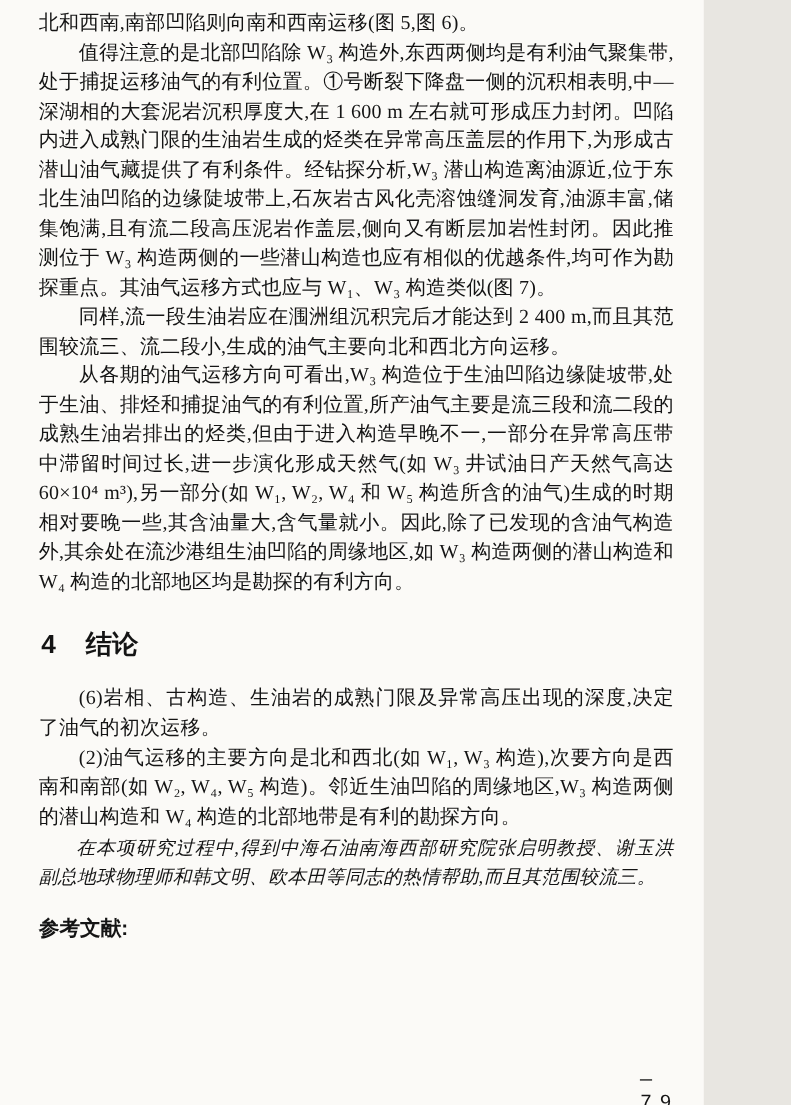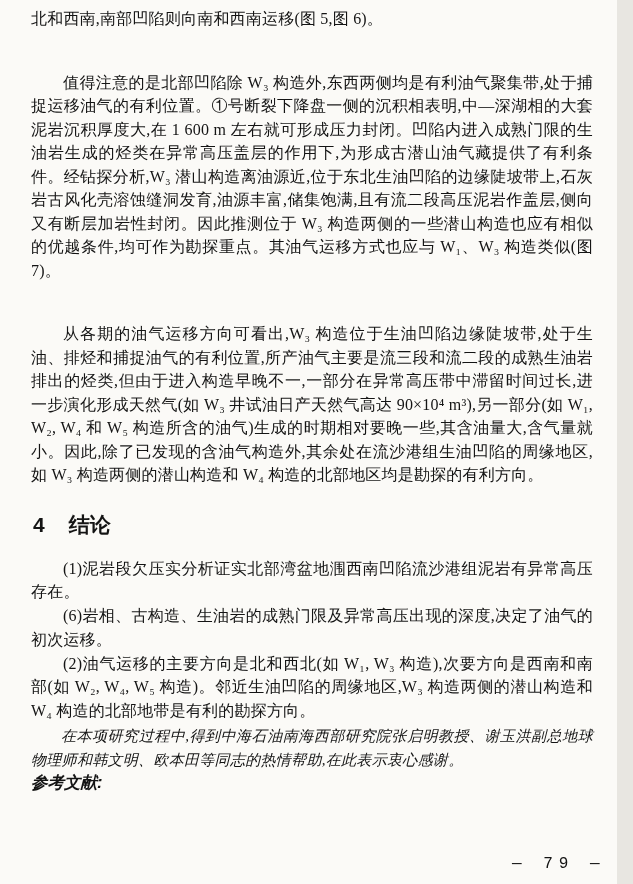--- a/index.html
+++ b/index.html
@@ -2,37 +2,37 @@
 <html><head>
 <meta charset="utf-8">
 <style>
   html, body {
     margin: 0;
     padding: 0;
     background: #e8e6e1;
   }
   .page {
     position: relative;
-    width: 617px;
+    width: 563px;
     height: 884px;
     background: #fbfaf7;
     box-sizing: border-box;
     padding: 7px 24px 0 31px;
     font-family: "Liberation Serif", "DejaVu Serif", serif;
     color: #141414;
     overflow: hidden;
   }
   .bodytext p {
     margin: 0;
     font-size: 16px;
     line-height: 23.5px;
     text-align: justify;
     letter-spacing: 0.2px;
   }
-  .bodytext p.indent { text-indent: 2em; margin-top: 40px; }
+  .bodytext p.indent { text-indent: 2em; }
   .section-heading {
     display: flex;
     align-items: baseline;
     margin: 24px 0 18px 2px;
     font-size: 21px;
     font-weight: bold;
     font-family: "Liberation Sans", "DejaVu Sans", sans-serif;
   }
   .section-heading .num { margin-right: 24px; }
   .conclusions p {
@@ -46,56 +46,55 @@
   .ack {
     margin: 2px 0 0 0;
     font-size: 15px;
     line-height: 23.5px;
     text-align: justify;
     text-indent: 2em;
     font-style: italic;
     letter-spacing: 0.3px;
   }
   .refs-heading {
-    margin: 0 0 12px 0;
+    margin: 17px 0 12px 0;
     font-size: 16.5px;
     font-weight: bold;
     font-family: "Liberation Sans", "DejaVu Sans", sans-serif;
-    font-style: italic;
   }
   .page-number {
     position: absolute;
     left: 512px;
     top: 855px;
     font-size: 16px;
     letter-spacing: 6px;
     font-family: Liberation Mono, monospace;
   }
 </style>
 </head>
 <body>
 
 <div class="page">
 
   <div class="bodytext">
     <p>北和西南,南部凹陷则向南和西南运移(图 5,图 6)。</p>
     <p class="indent">值得注意的是北部凹陷除 W₃ 构造外,东西两侧均是有利油气聚集带,处于捕捉运移油气的有利位置。①号断裂下降盘一侧的沉积相表明,中—深湖相的大套泥岩沉积厚度大,在 1 600 m 左右就可形成压力封闭。凹陷内进入成熟门限的生油岩生成的烃类在异常高压盖层的作用下,为形成古潜山油气藏提供了有利条件。经钻探分析,W₃ 潜山构造离油源近,位于东北生油凹陷的边缘陡坡带上,石灰岩古风化壳溶蚀缝洞发育,油源丰富,储集饱满,且有流二段高压泥岩作盖层,侧向又有断层加岩性封闭。因此推测位于 W₃ 构造两侧的一些潜山构造也应有相似的优越条件,均可作为勘探重点。其油气运移方式也应与 W₁、W₃ 构造类似(图 7)。</p>
-    <p class="indent">从各期的油气运移方向可看出,W₃ 构造位于生油凹陷边缘陡坡带,处于生油、排烃和捕捉油气的有利位置,所产油气主要是流三段和流二段的成熟生油岩排出的烃类,但由于进入构造早晚不一,一部分在异常高压带中滞留时间过长,进一步演化形成天然气(如 W₃ 井试油日产天然气高达 90×10⁴ m³),另一部分(如 W₁, W₂, W₄ 和 W₅ 构造所含的油气)生成的时期相对要晚一些,其含油量大,含气量就小。因此,除了已发现的含油气构造外,其余处在流沙港组生油凹陷的周缘地区,如 W₃ 构造两侧的潜山构造和 W₄ 构造的北部地区均是勘探的有利方向。</p>
+    <p class="indent">同样,流一段生油岩应在涠洲组沉积完后才能达到 2 400 m,而且其范围较流三、流二段小,生成的油气主要向北和西北方向运移。</p>
+    <p class="indent">从各期的油气运移方向可看出,W₃ 构造位于生油凹陷边缘陡坡带,处于生油、排烃和捕捉油气的有利位置,所产油气主要是流三段和流二段的成熟生油岩排出的烃类,但由于进入构造早晚不一,一部分在异常高压带中滞留时间过长,进一步演化形成天然气(如 W₃ 井试油日产天然气高达 60×10⁴ m³),另一部分(如 W₁, W₂, W₄ 和 W₅ 构造所含的油气)生成的时期相对要晚一些,其含油量大,含气量就小。因此,除了已发现的含油气构造外,其余处在流沙港组生油凹陷的周缘地区,如 W₃ 构造两侧的潜山构造和 W₄ 构造的北部地区均是勘探的有利方向。</p>
   </div>
 
   <div class="section-heading">
     <span class="num">4</span>
     <span class="title">结论</span>
   </div>
 
   <div class="conclusions">
-    <p>(1)泥岩段欠压实分析证实北部湾盆地涠西南凹陷流沙港组泥岩有异常高压存在。</p>
     <p>(6)岩相、古构造、生油岩的成熟门限及异常高压出现的深度,决定了油气的初次运移。</p>
     <p>(2)油气运移的主要方向是北和西北(如 W₁, W₃ 构造),次要方向是西南和南部(如 W₂, W₄, W₅ 构造)。邻近生油凹陷的周缘地区,W₃ 构造两侧的潜山构造和 W₄ 构造的北部地带是有利的勘探方向。</p>
   </div>
 
-  <p class="ack">在本项研究过程中,得到中海石油南海西部研究院张启明教授、谢玉洪副总地球物理师和韩文明、欧本田等同志的热情帮助,在此表示衷心感谢。</p>
+  <p class="ack">在本项研究过程中,得到中海石油南海西部研究院张启明教授、谢玉洪副总地球物理师和韩文明、欧本田等同志的热情帮助,而且其范围较流三。</p>
 
   <div class="refs-heading">参考文献:</div>
 
   <div class="page-number">— 79 —</div>
 
 </div>
 
 </body></html>

